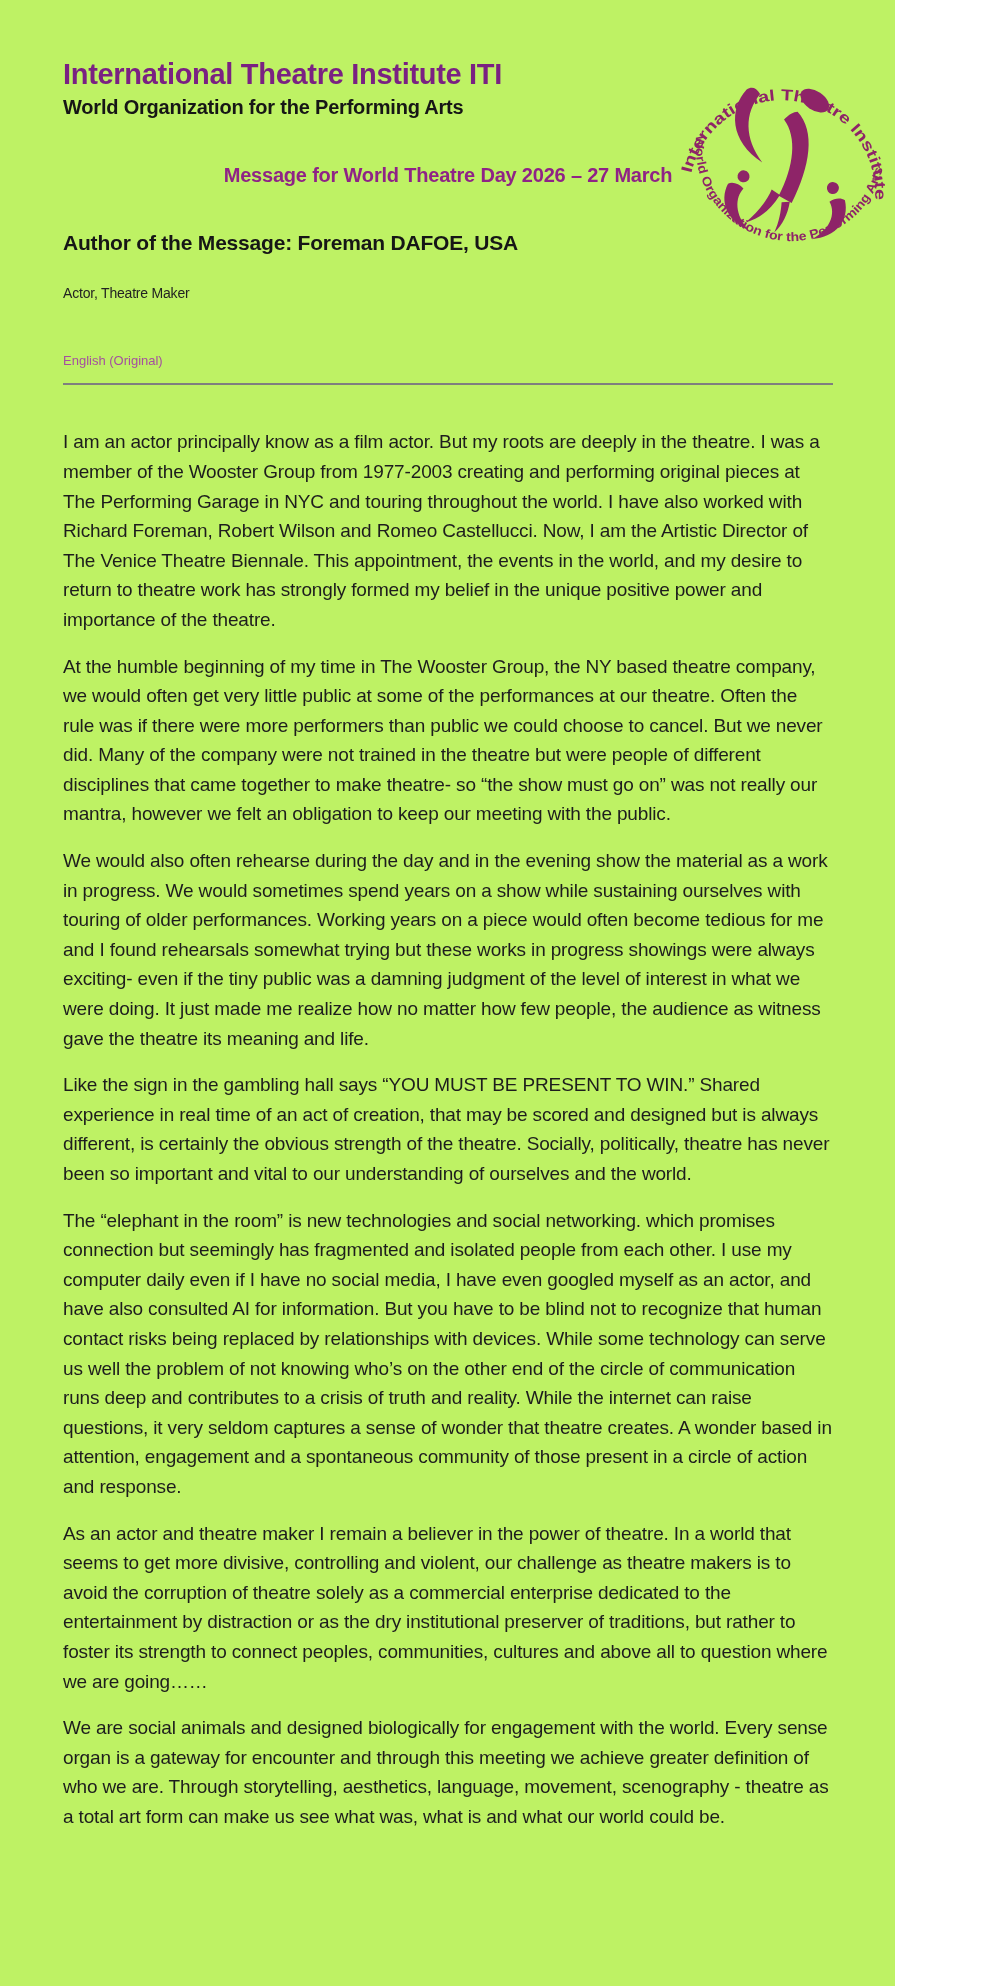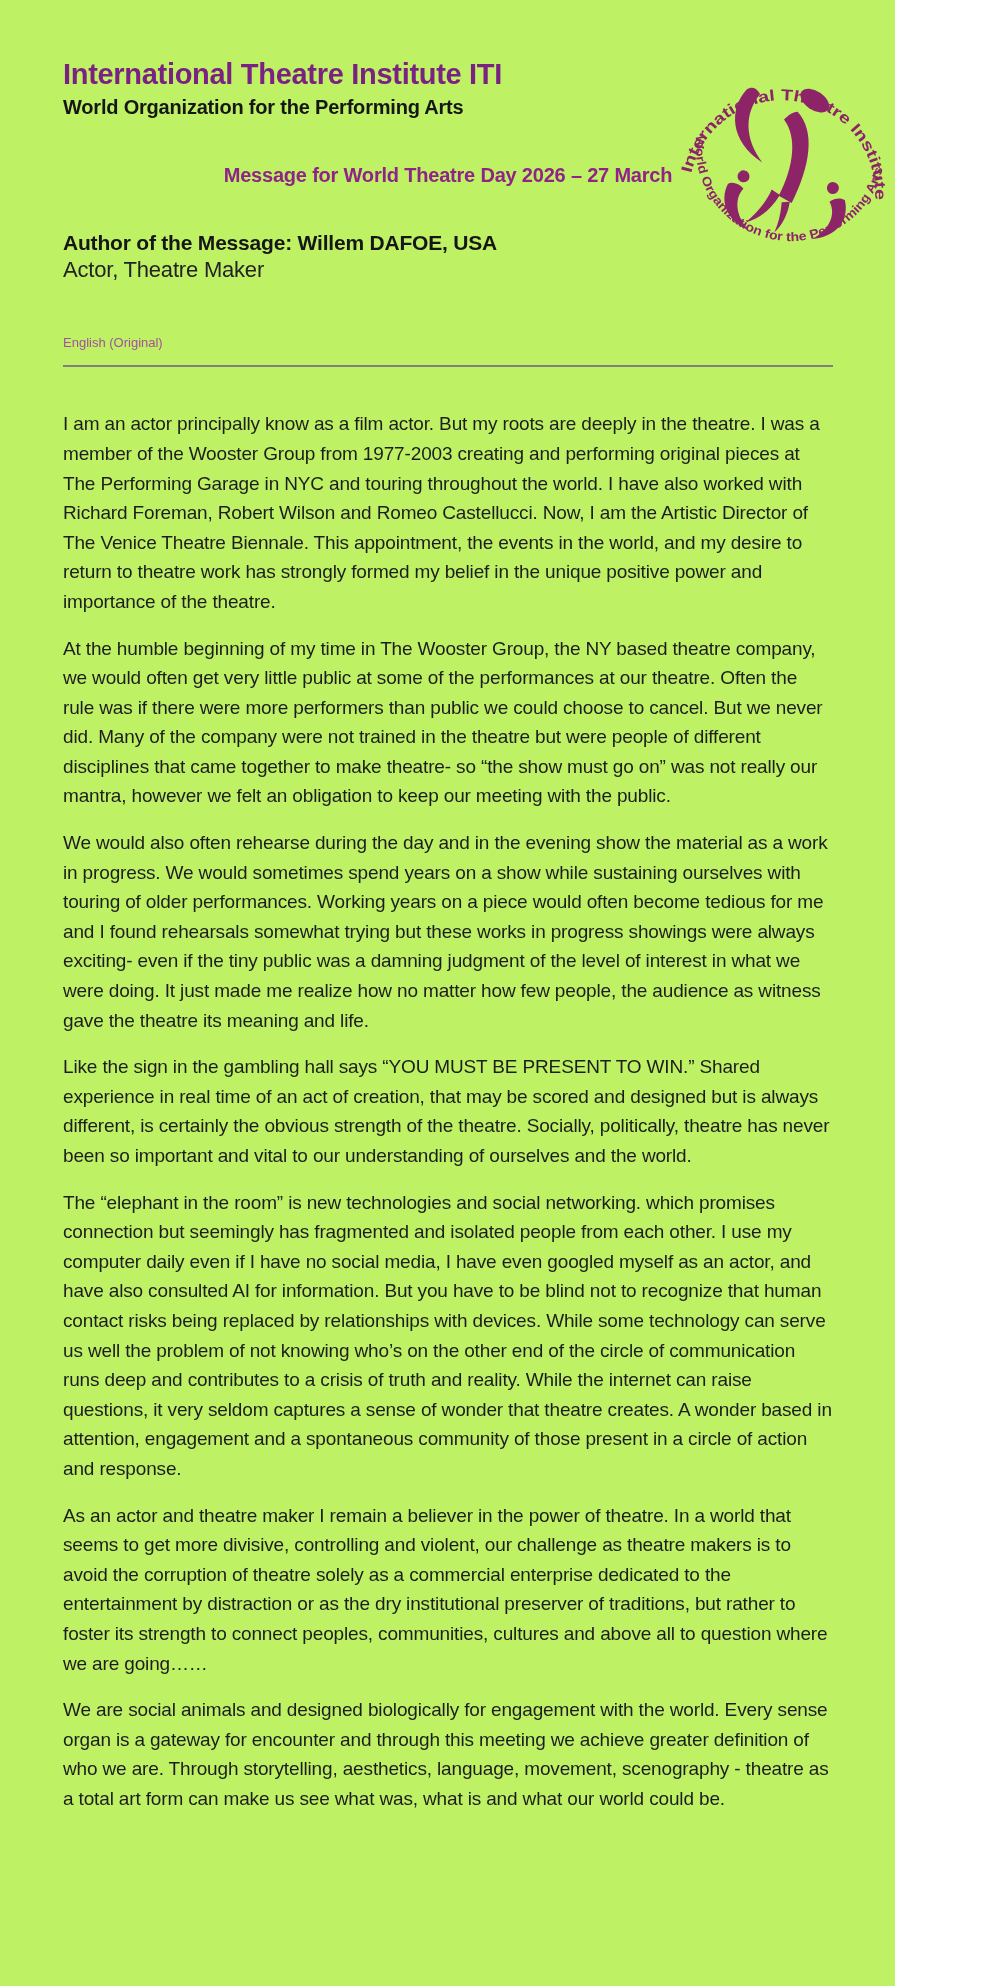--- a/index.html
+++ b/index.html
@@ -42,22 +42,22 @@
     text-align: center;
   }
   .author-line {
     margin-top: 44px;
     font-size: 21px;
     font-weight: bold;
     color: #161616;
     letter-spacing: -0.2px;
   }
   .author-role {
-    margin-top: 2px;
-    font-size: 22px;
+    margin-top: 30px;
+    font-size: 14px;
     color: #222222;
     letter-spacing: -0.2px;
   }
   .language-label {
     margin-top: 52px;
     font-size: 13px;
     color: #a5509f;
   }
   .divider {
     border: none;
@@ -129,21 +129,21 @@
           <circle cx="74" cy="150" r="6"></circle>
           <path d="M60,160 C54,179 66,197 88,202 C72,189 69,173 76,162 C71,158 64,157 60,160 Z"></path>
 
           <circle cx="164" cy="146" r="6"></circle>
           <path d="M178,156 C186,175 176,194 152,200 C168,188 172,171 163,160 C168,155 174,154 178,156 Z"></path>
         </g>
       </svg>
     </div>
 
     <p class="message-line">Message for World Theatre Day 2026 – 27 March</p>
-    <p class="author-line">Author of the Message: Willem DAFOE, USA</p>
+    <p class="author-line">Author of the Message: Foreman DAFOE, USA</p>
     <p class="author-role">Actor, Theatre Maker</p>
     <p class="language-label">English (Original)</p>
   </header>
 
   <hr class="divider">
 
   <main class="body-copy">
 
     <p>I am an actor principally know as a film actor. But my roots are deeply in the theatre. I was a member of the Wooster Group from 1977-2003 creating and performing original pieces at The Performing Garage in NYC and touring throughout the world. I have also worked with Richard Foreman, Robert Wilson and Romeo Castellucci. Now, I am the Artistic Director of The Venice Theatre Biennale. This appointment, the events in the world, and my desire to return to theatre work has strongly formed my belief in the unique positive power and importance of the theatre.</p>
     <p>At the humble beginning of my time in The Wooster Group, the NY based theatre company, we would often get very little public at some of the performances at our theatre. Often the rule was if there were more performers than public we could choose to cancel. But we never did. Many of the company were not trained in the theatre but were people of different disciplines that came together to make theatre- so “the show must go on” was not really our mantra, however we felt an obligation to keep our meeting with the public.</p>

